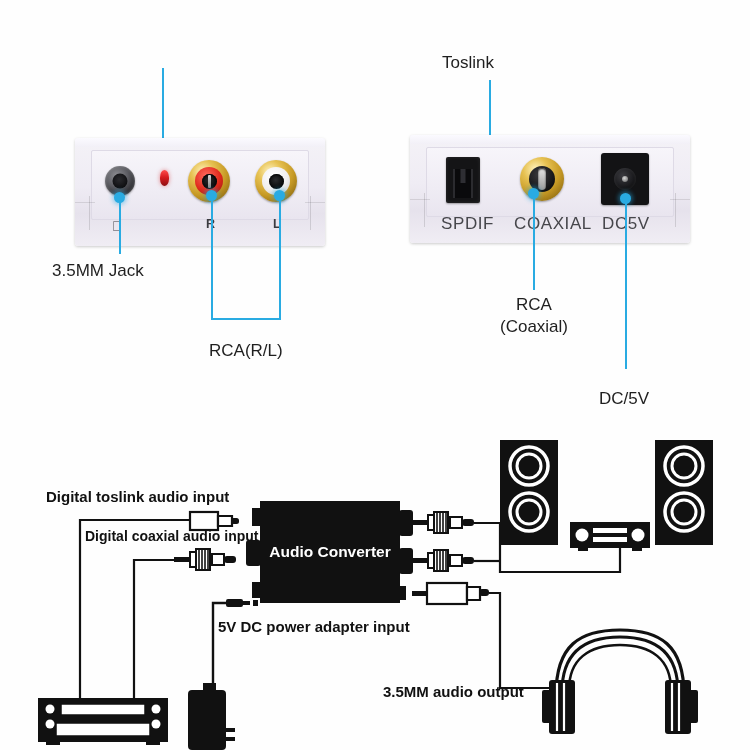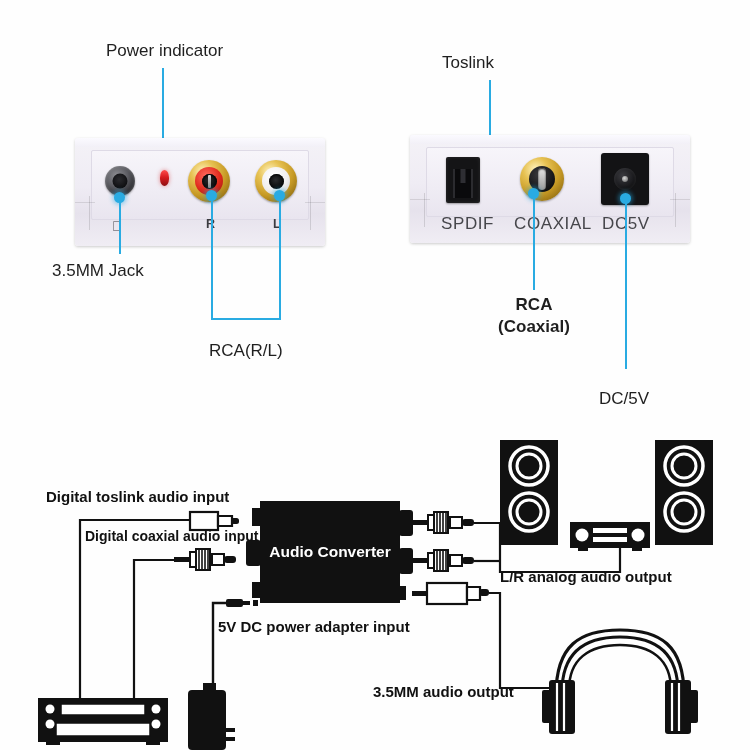--- a/index.html
+++ b/index.html
@@ -25,21 +25,21 @@
 
   
   .callout-label {
     position: absolute;
     color: #1f1f1f;
     font-size: 17px;
     line-height: 21px;
     white-space: nowrap;
     font-family: "Liberation Sans", sans-serif;
   }
-  .callout-label.center { text-align: center; font-weight: bold; }
+  .callout-label.center { text-align: center; }
 
   
   .leader {
     position: absolute;
     background: #29ABE2;
   }
   .leader.v { width: 2px; }
   .leader.h { height: 2px; }
   .dot {
     position: absolute;
@@ -207,21 +207,20 @@
   }
   .dlabel.lg { font-size: 15px; }
 </style>
 </head>
 <body>
 
 <div id="page">
 
   <div class="abs" style="left:0;top:0;width:375px;height:430px;">
 
-    <div class="callout-label" style="left:106px; top:40px;">Power indicator</div>
     <div class="leader v" style="left:162px; top:68px; height:98px;"></div>
     <div class="dot" style="left:158px; top:160px;"></div>
 
     <div class="device" style="left:75px; top:138px; width:250px; height:108px;">
       <div class="top-edge"></div>
 
       <div class="face" style="left:16px; top:12px; right:16px; bottom:26px;"></div>
       <div class="seam" style="left:0; top:64px; width:20px;"></div>
       <div class="seam" style="right:0; top:64px; width:20px;"></div>
       <div class="side-notch" style="left:14px; top:58px; height:34px;"></div>
@@ -440,17 +439,16 @@
         <rect x="56" y="283" width="94" height="13" fill="#fff" stroke="#111" stroke-width="1.5"></rect>
         <rect x="46" y="302" width="14" height="3" fill="#111"></rect>
         <rect x="146" y="302" width="14" height="3" fill="#111"></rect>
       </g>
     </svg>
 
     
     <div class="dlabel" style="left:85px; top:88px;">Digital  coaxial audio input</div>
     <div class="dlabel lg" style="left:46px; top:48px;">Digital  toslink audio input</div>
     <div class="dlabel lg" style="left:218px; top:178px;">5V DC power adapter input</div>
-    <div class="dlabel lg" style="left:500px; top:128px;">L/R analog audio output</div>
-    <div class="dlabel lg" style="left:373px; top:243px;">3.5MM audio output</div>
+    <div class="dlabel lg" style="left:383px; top:243px;">3.5MM audio output</div>
   </div>
 
 </div>
 
 </body></html>

